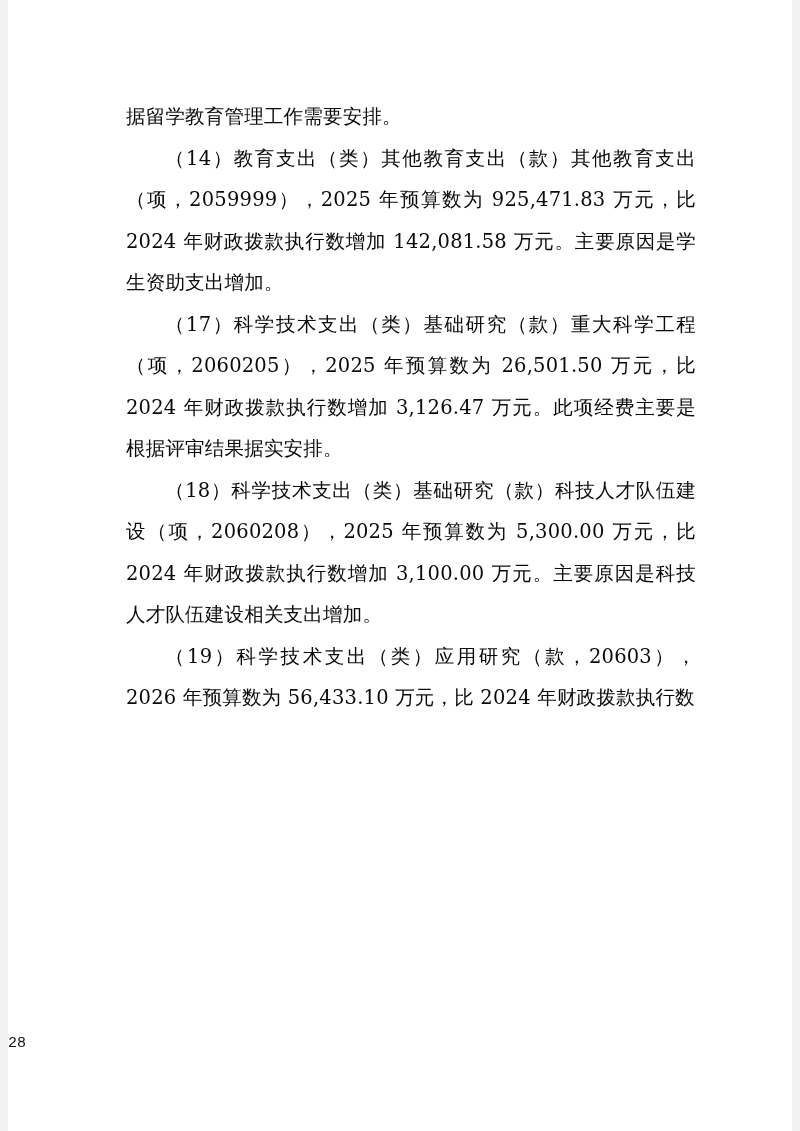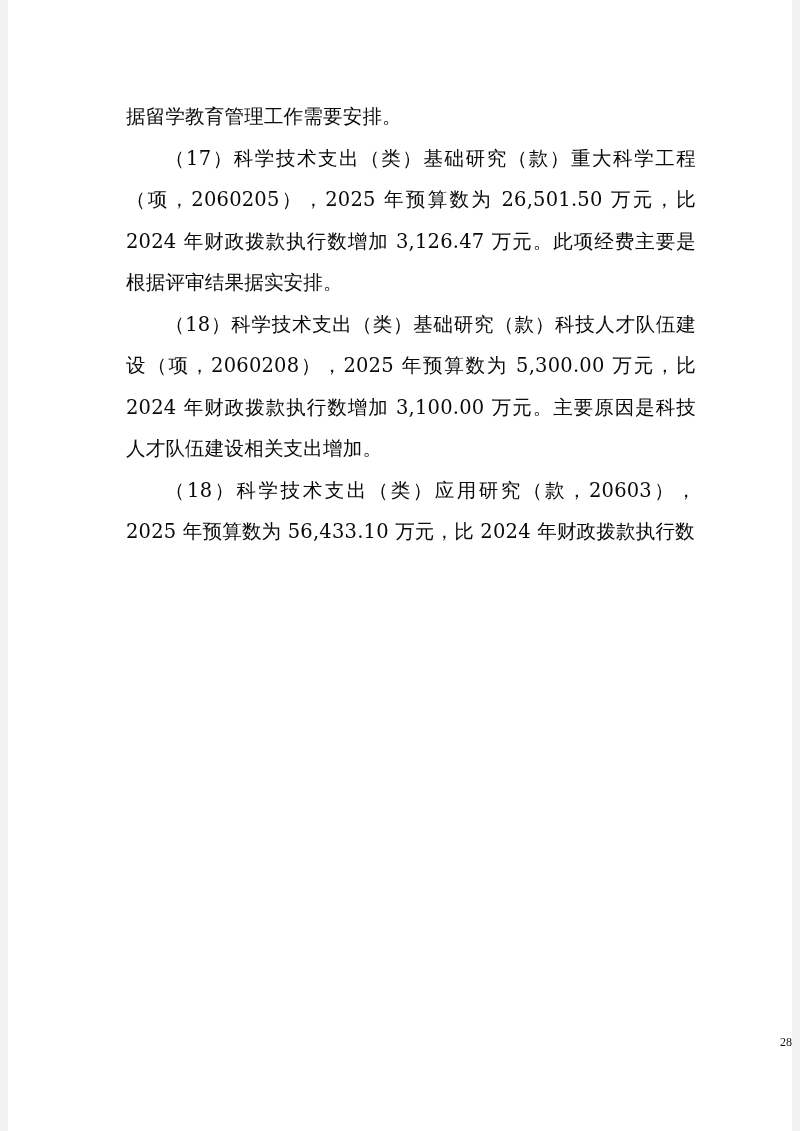--- a/index.html
+++ b/index.html
@@ -33,30 +33,31 @@
     letter-spacing: 0.2px;
   }
   .para.indent {
     text-indent: 2em;
   }
   .page-number {
     position: absolute;
     left: 0;
     right: 0;
     top: 1035px;
-    text-align: right;
-    font-family: Liberation Serif, serif;
-    font-size: 12px;
+    text-align: left;
+    font-family: Liberation Mono, monospace;
+    font-size: 15px;
     color: #111;
   }
 </style>
 </head>
 <body>
 
 <div class="page">
   <div class="content">
     <p class="para">据留学教育管理工作需要安排。</p>
+    <p class="para indent">（14）教育支出（类）其他教育支出（款）其他教育支出（项，2059999），2025 年预算数为 925,471.83 万元，比 2024 年财政拨款执行数增加 142,081.58 万元。主要原因是学生资助支出增加。</p>
     <p class="para indent">（17）科学技术支出（类）基础研究（款）重大科学工程（项，2060205），2025 年预算数为 26,501.50 万元，比 2024 年财政拨款执行数增加 3,126.47 万元。此项经费主要是根据评审结果据实安排。</p>
     <p class="para indent">（18）科学技术支出（类）基础研究（款）科技人才队伍建设（项，2060208），2025 年预算数为 5,300.00 万元，比 2024 年财政拨款执行数增加 3,100.00 万元。主要原因是科技人才队伍建设相关支出增加。</p>
-    <p class="para indent">（18）科学技术支出（类）应用研究（款，20603），2025 年预算数为 56,433.10 万元，比 2024 年财政拨款执行数</p>
+    <p class="para indent">（19）科学技术支出（类）应用研究（款，20603），2026 年预算数为 56,433.10 万元，比 2024 年财政拨款执行数</p>
   </div>
   <div class="page-number">28</div>
 </div>
 
 </body></html>

